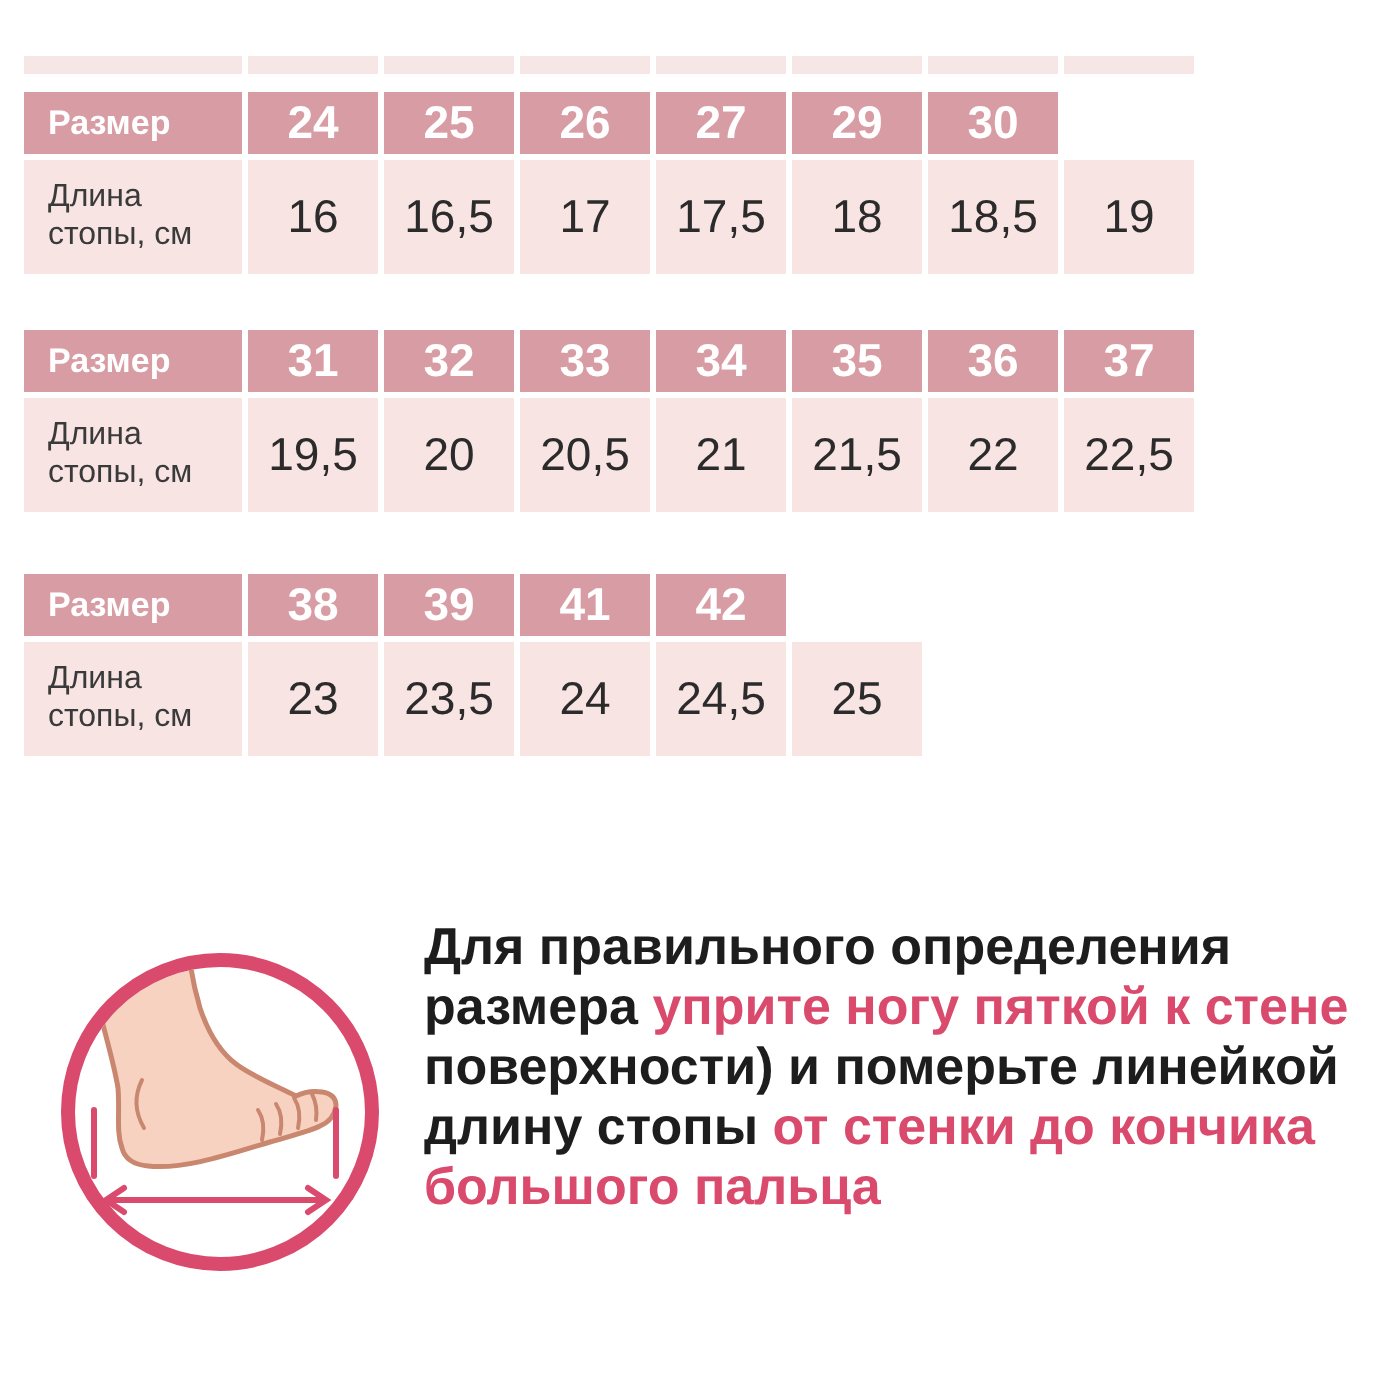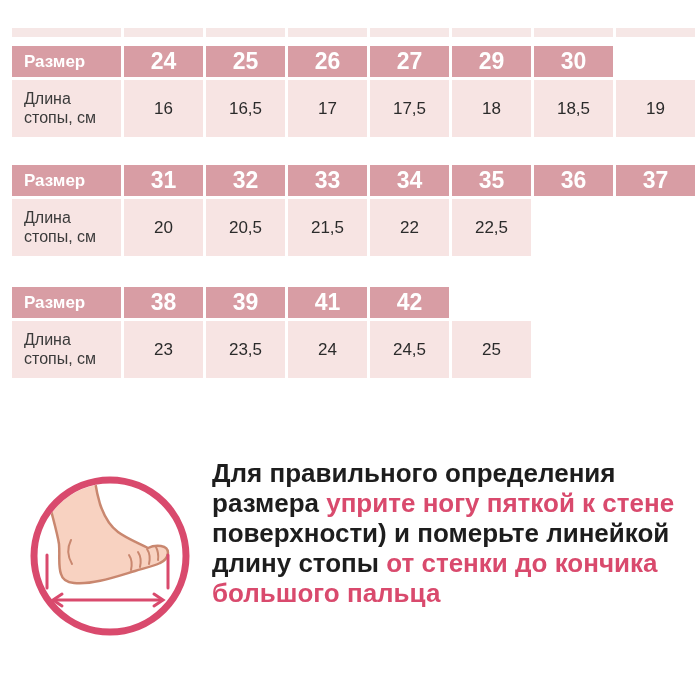--- a/index.html
+++ b/index.html
@@ -4,25 +4,25 @@
 <style>
   html,body{margin:0;padding:0;background:#fff;}
   .page{position:relative;width:700px;height:700px;background:#ffffff;overflow:hidden;
         font-family:"Liberation Sans",sans-serif;}
 
   
   .size-table{position:absolute;left:12px;}
   .t-row{display:flex;gap:3px;}
   .cell{display:flex;align-items:center;justify-content:center;flex:none;}
   .labelcell{width:109px;justify-content:flex-start;padding-left:12px;box-sizing:border-box;}
-  .sizecell{width:79px;text-align:right;}
+  .sizecell{width:65px;text-align:right;}
   .t-header .cell{height:31px;background:var(--header-bg);color:#ffffff;font-weight:bold;font-size:23px;}
   .t-header .labelcell{font-size:17px;}
   .t-data{margin-top:3px;}
-  .t-data .cell{height:57px;background:var(--row-bg);color:#2b2b2b;font-size:17px;}
+  .t-data .cell{height:57px;background:var(--row-bg);color:#2b2b2b;font-size:23px;}
   .t-data .labelcell{font-size:16px;color:#3a3a3a;line-height:1.15;}
 
   
   .top-strip{position:absolute;left:12px;top:28px;display:flex;gap:3px;}
   .top-strip .cell{height:9px;background:var(--strip-bg);}
 
   
   .diagram{position:absolute;left:30px;top:476px;width:160px;height:160px;}
   .instructions{position:absolute;left:212px;top:458px;color:#1d1d1d;
                 font-weight:bold;font-size:26px;line-height:30px;white-space:nowrap;}
@@ -72,22 +72,24 @@
     <div class="cell sizecell">31</div>
         <div class="cell sizecell">32</div>
         <div class="cell sizecell">33</div>
         <div class="cell sizecell">34</div>
         <div class="cell sizecell">35</div>
         <div class="cell sizecell">36</div>
         <div class="cell sizecell">37</div>
       </div>
     <div class="t-row t-data">
       <div class="cell labelcell">Длина стопы, см</div>
+    <div class="cell sizecell">19,5</div>
         <div class="cell sizecell">20</div>
         <div class="cell sizecell">20,5</div>
+        <div class="cell sizecell">21</div>
         <div class="cell sizecell">21,5</div>
         <div class="cell sizecell">22</div>
         <div class="cell sizecell">22,5</div>
       </div>
   </div>
 
   <div class="size-table" style="top:287px">
     <div class="t-row t-header">
       <div class="cell labelcell">Размер</div>
     <div class="cell sizecell">38</div>

